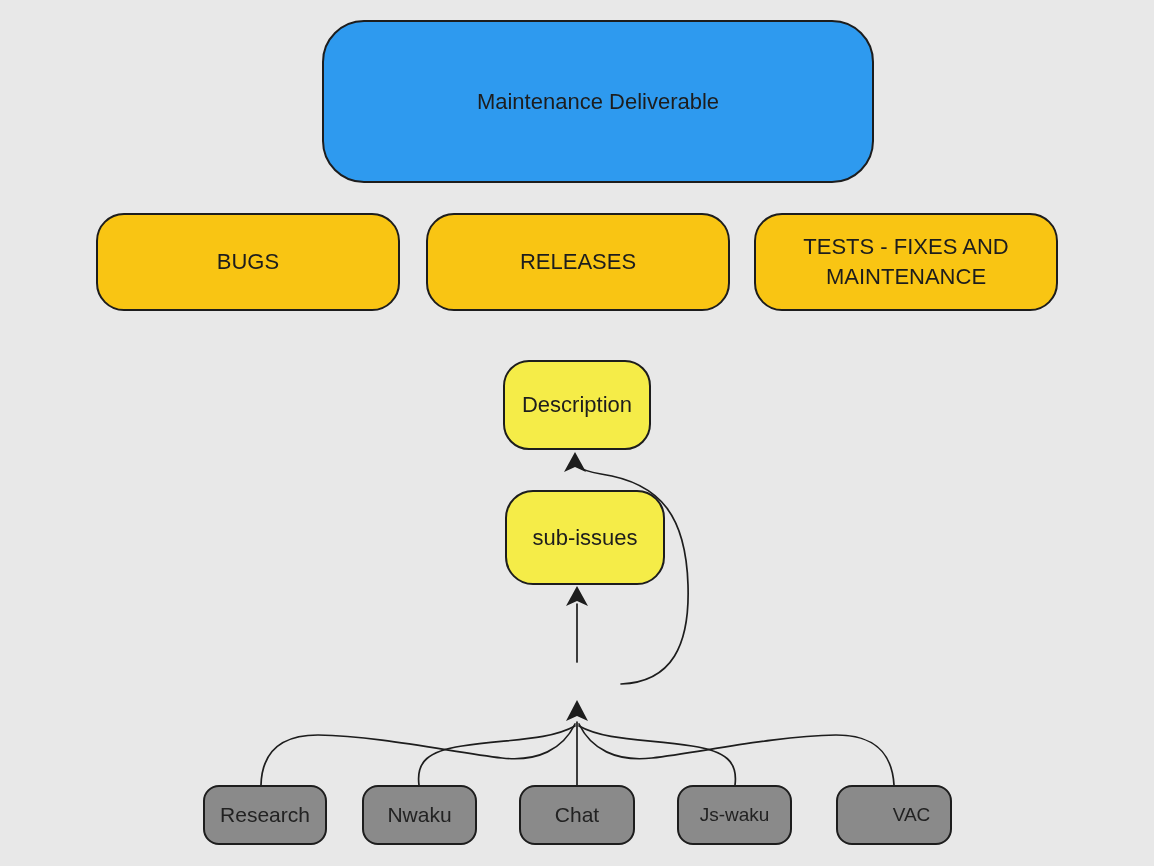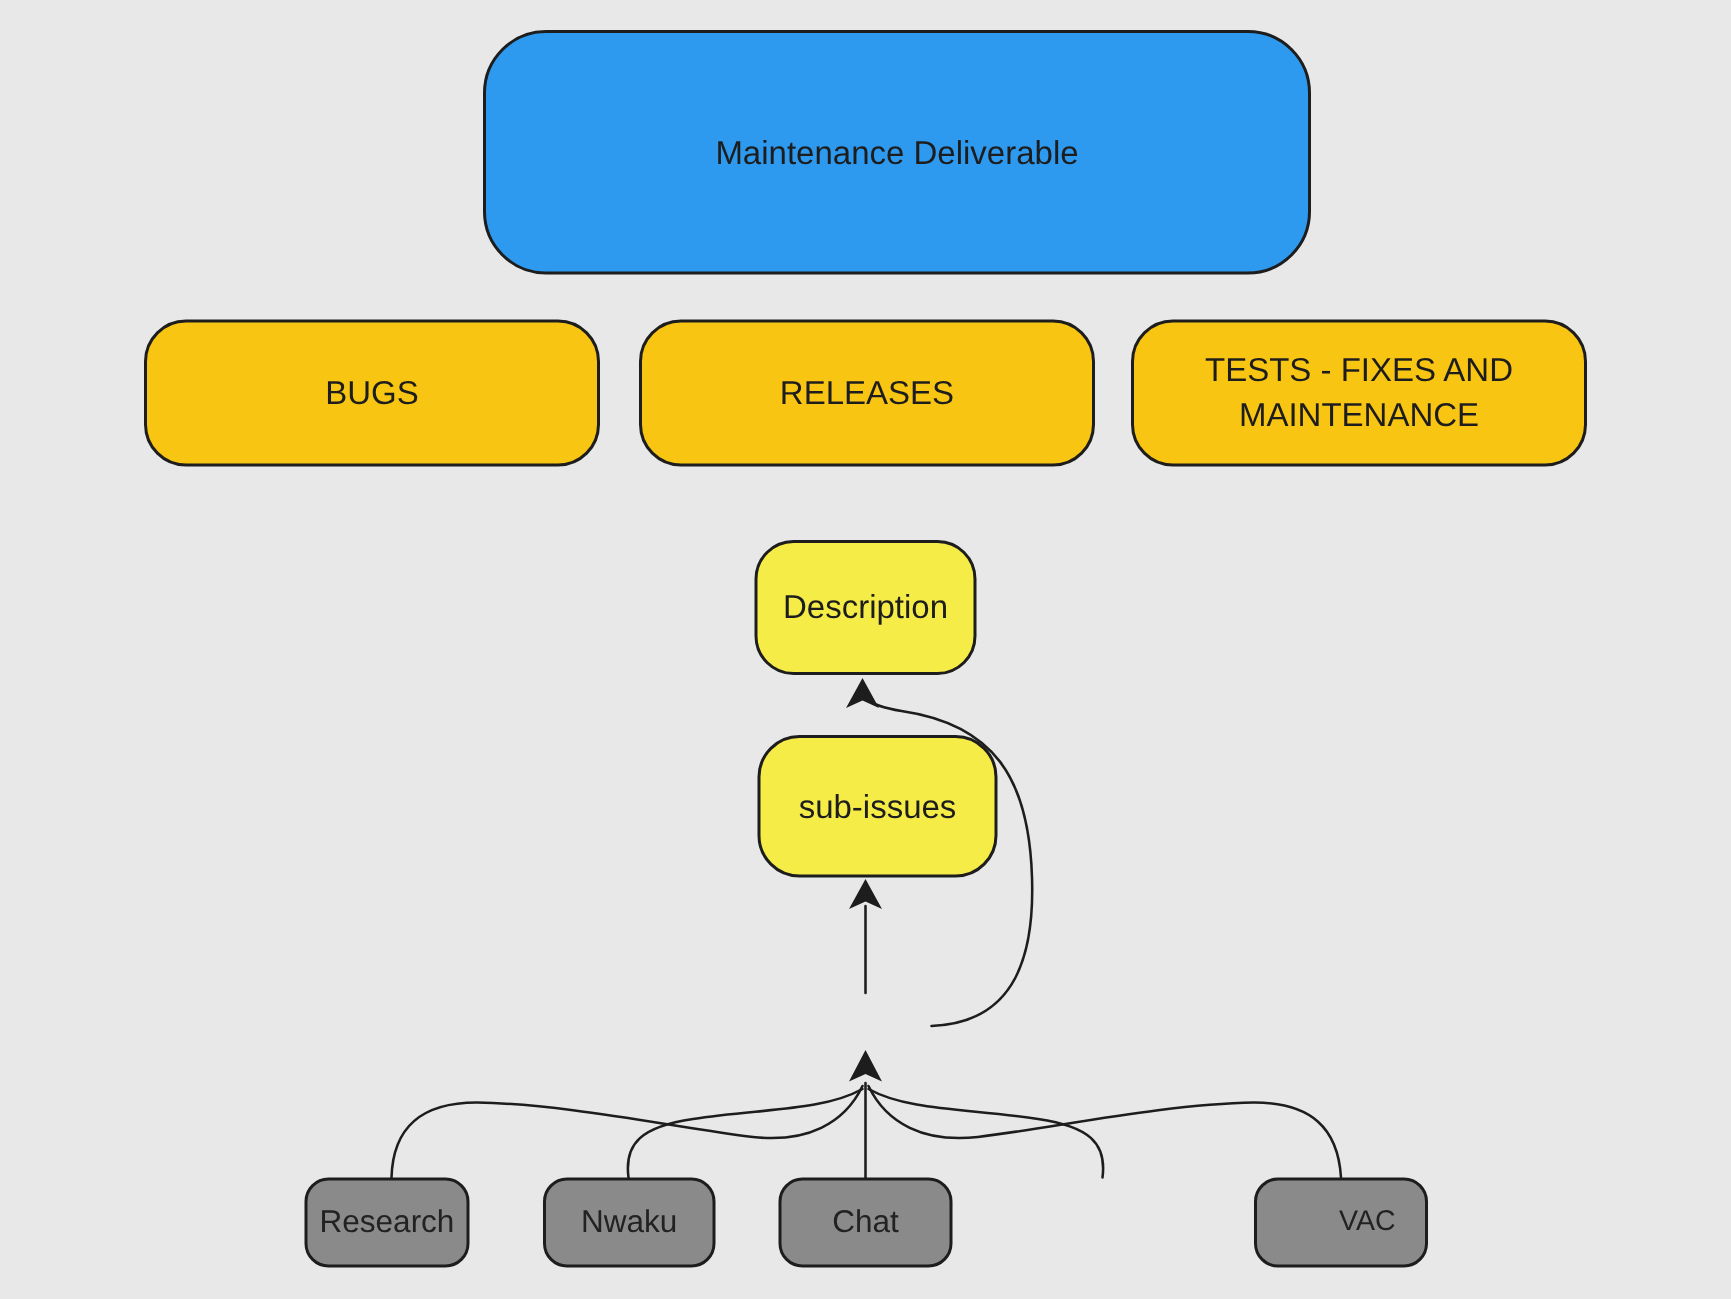--- a/index.html
+++ b/index.html
@@ -54,21 +54,21 @@
   }
   .node-desc{left:503px;top:360px;width:148px;height:90px;}
   .node-sub{left:505px;top:490px;width:160px;height:95px;border-radius:28px;}
   .node-gray{
     top:785px;height:60px;
     background:#8a8a8a;
     border-radius:16px;
     font-size:21px;
     color:#222222;
   }
-  .node-gray.research{left:203px;width:110px;}
+  .node-gray.research{left:203px;width:124px;}
   .node-gray.nwaku{left:362px;width:115px;}
   .node-gray.chat{left:519px;width:116px;}
   .node-gray.jswaku{left:677px;width:115px;font-size:19px;}
   .node-gray.vac{left:836px;width:116px;font-size:19px;padding-left:35px;}
   .issues-label{
     position:absolute;
     left:497px;top:668px;width:160px;
     text-align:center;
     font-size:26px;
     color:#1d1d1d;
@@ -123,17 +123,20 @@
 
   <div class="node node-gray research">
     <span>Research</span>
   </div>
   <div class="node node-gray nwaku">
     <span>Nwaku</span>
   </div>
   <div class="node node-gray chat">
     <span>Chat</span>
   </div>
+  <div class="node node-gray jswaku">
+    <span>Js-waku</span>
+  </div>
   <div class="node node-gray vac">
     <span>VAC</span>
   </div>
 
 </div>
 
 </body></html>

